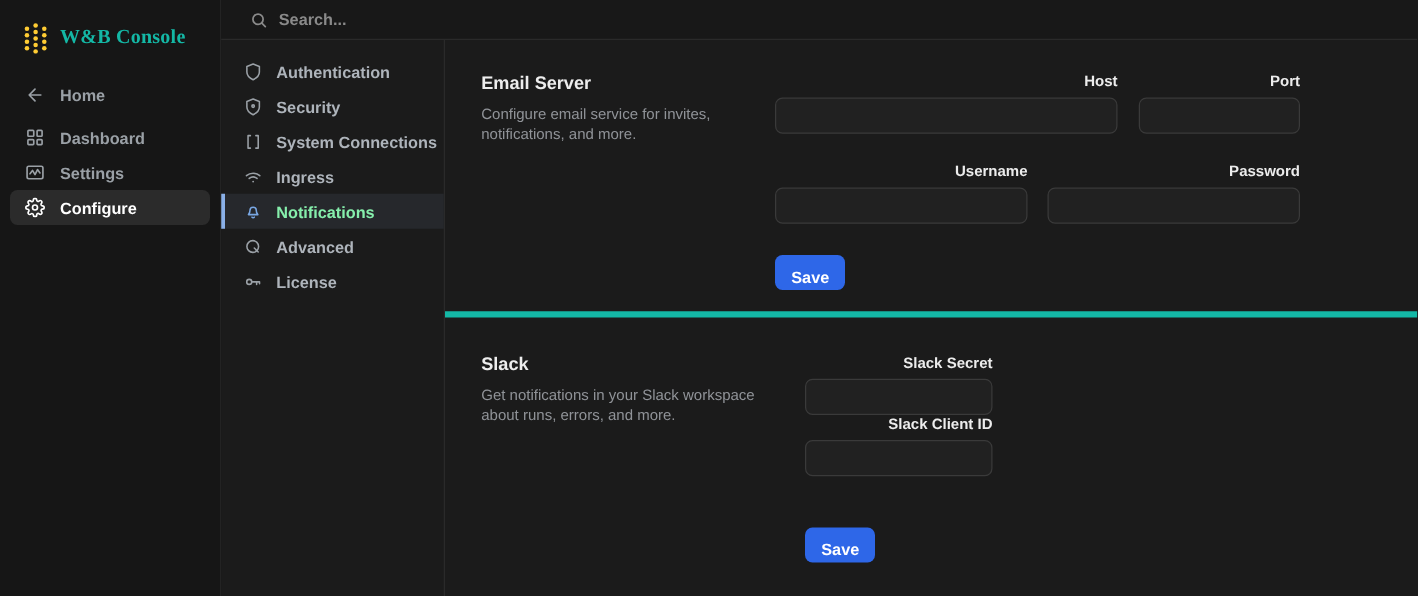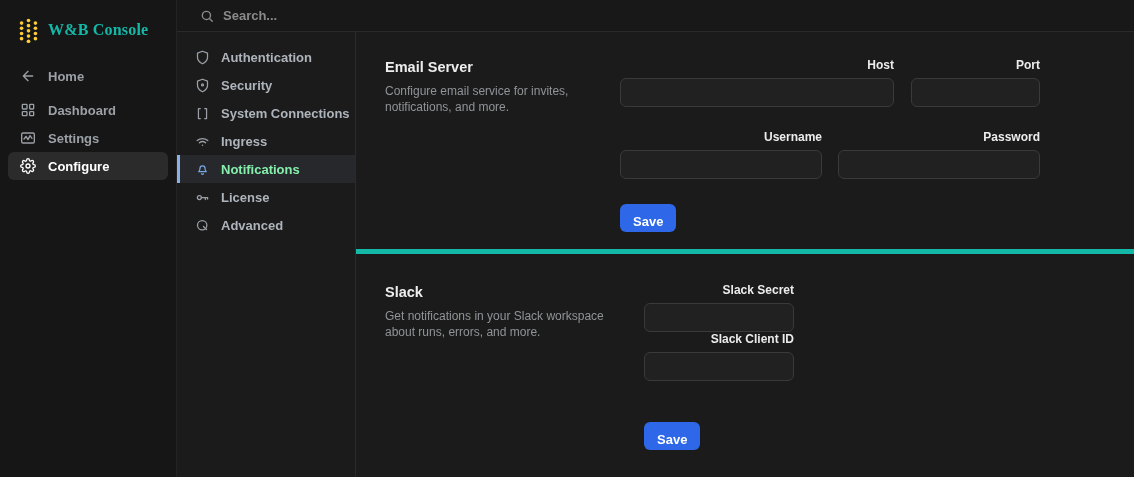--- a/index.html
+++ b/index.html
@@ -195,34 +195,34 @@
             <svg width="15" height="15" viewBox="0 0 24 24" fill="none" stroke="currentColor" stroke-width="2" stroke-linecap="round" stroke-linejoin="round">
                 <path d="M18 15.5H6c1.4-1.4 2-3.2 2-5.5a4 4 0 0 1 8 0c0 2.3.6 4.1 2 5.5z"></path>
                 <path d="M10.5 18.7a1.7 1.7 0 0 0 3 0"></path>
               </svg>
           </span>
           <span>Notifications</span>
         </div>
         <div class="secnav-item">
           <span class="ic">
             <svg width="15" height="15" viewBox="0 0 24 24" fill="none" stroke="currentColor" stroke-width="2" stroke-linecap="round" stroke-linejoin="round">
+                <circle cx="11.5" cy="11.5" r="7.5"></circle>
+                <path d="M13.5 13.5l5 5"></path>
+              </svg>
+          </span>
+          <span>Advanced</span>
+        </div>
+        <div class="secnav-item">
+          <span class="ic">
+            <svg width="15" height="15" viewBox="0 0 24 24" fill="none" stroke="currentColor" stroke-width="2" stroke-linecap="round" stroke-linejoin="round">
                 <circle cx="7" cy="12" r="3.2"></circle>
                 <path d="M10.2 12h10M16.5 12v3.2M20.2 12v2.4"></path>
               </svg>
           </span>
           <span>License</span>
-        </div>
-        <div class="secnav-item">
-          <span class="ic">
-            <svg width="15" height="15" viewBox="0 0 24 24" fill="none" stroke="currentColor" stroke-width="2" stroke-linecap="round" stroke-linejoin="round">
-                <circle cx="11.5" cy="11.5" r="7.5"></circle>
-                <path d="M13.5 13.5l5 5"></path>
-              </svg>
-          </span>
-          <span>Advanced</span>
         </div>
       </div>
 
       <div class="main">
 
         <div class="section bordered">
           <div class="section-info">
             <div class="section-title">Email Server</div>
             <div class="section-desc">Configure email service for invites, notifications, and more.</div>
           </div>

